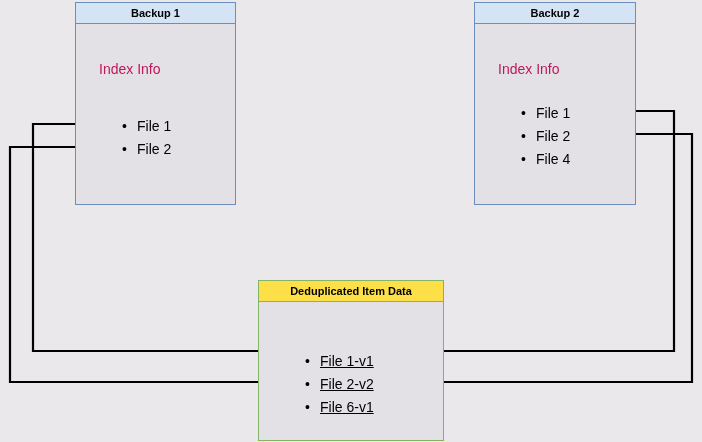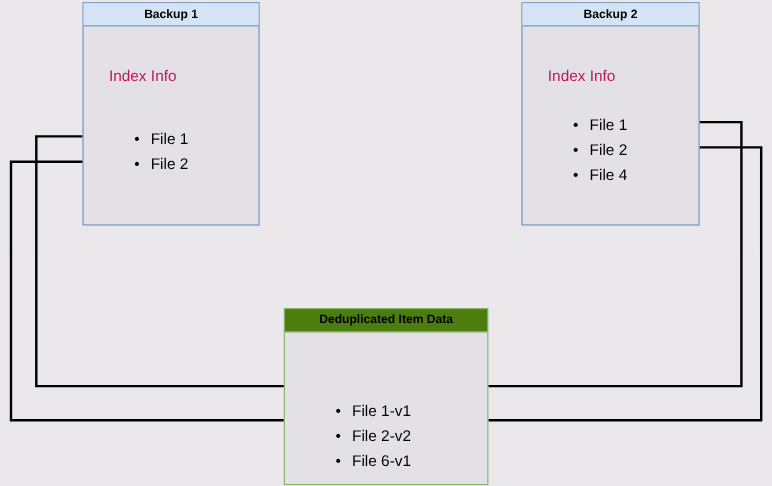--- a/index.html
+++ b/index.html
@@ -42,21 +42,21 @@
     height: 21px;
     line-height: 20px;
     text-align: center;
     font-size: 11px;
     font-weight: bold;
     color: #000000;
     background: #d5e4f5;
     border-bottom: 1px solid #6c8ebf;
   }
   .node.green .node-header {
-    background: #4d7c0f;
+    background: #fde047;
     border-bottom: 1px solid #82b366;
   }
   .node-body {
     position: relative;
     height: calc(100% - 21px);
   }
   .index-label {
     position: absolute;
     font-size: 14px;
     color: #be185d;
@@ -125,21 +125,21 @@
         <li>File 1</li>
         <li>File 2</li>
         <li>File 4</li>
       </ul>
     </div>
   </div>
 
   <div class="node green" style="left:258px; top:280px; width:186px; height:161px;">
     <div class="node-header">Deduplicated Item Data</div>
     <div class="node-body">
-      <ul class="file-list" style="left:44px; top:60px;">
+      <ul class="file-list" style="left:44px; top:48px;text-decoration:underline;">
         <li>File 1-v1</li>
         <li>File 2-v2</li>
         <li>File 6-v1</li>
       </ul>
     </div>
   </div>
 
 </div>
 
 </body></html>

